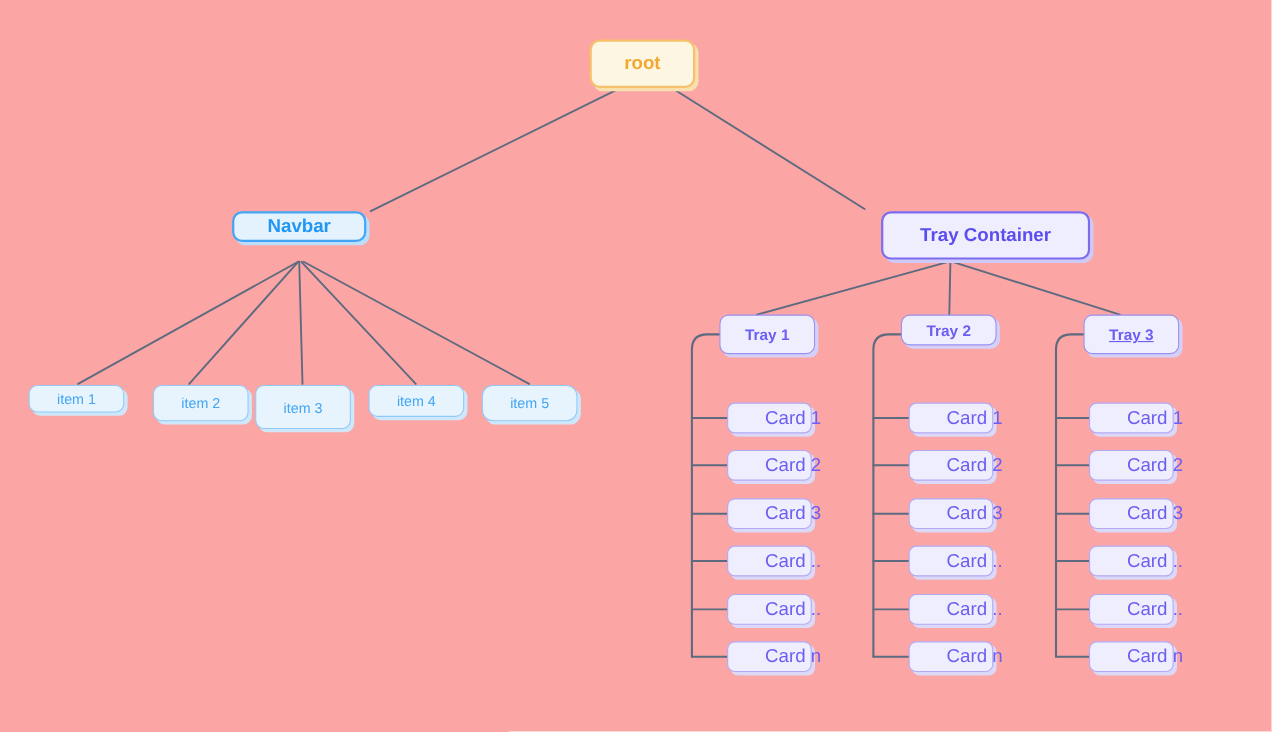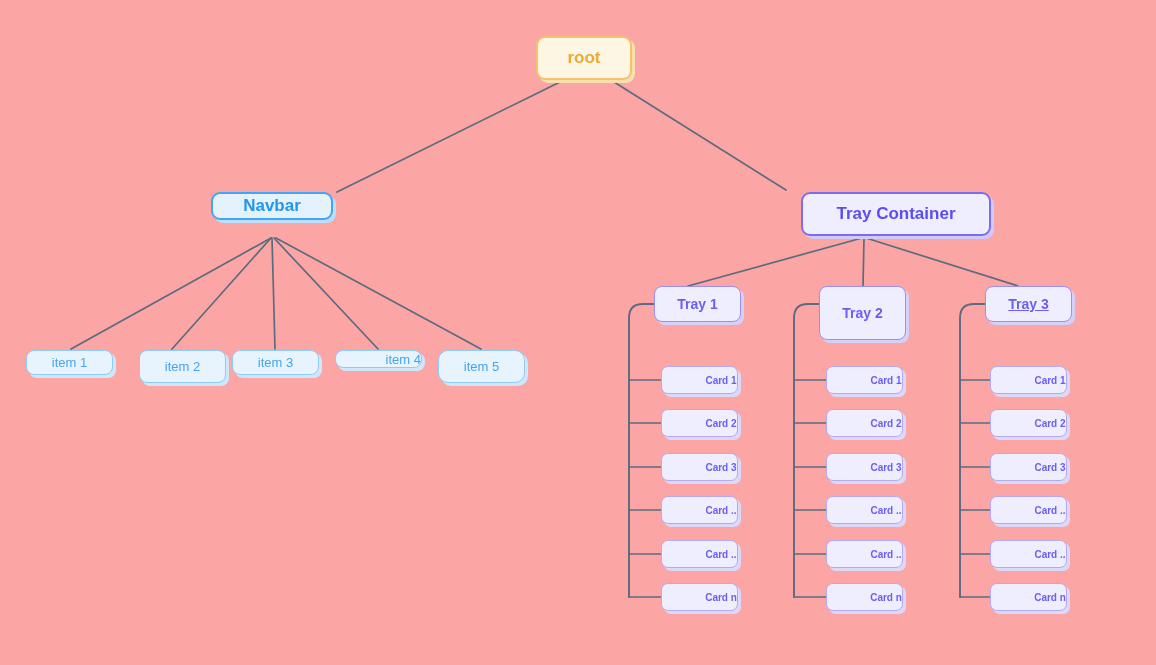--- a/index.html
+++ b/index.html
@@ -91,22 +91,22 @@
     font-weight: 600;
     box-shadow: 3px 3px 0 0 #d5d0f7;
   }
   
   .node.card {
     background: #eeeeff;
     border-color: #b3aaf5;
     border-width: 1.5px;
     border-radius: 7px;
     color: #6c5ef2;
-    font-size: 10px;
-    font-weight: 700;
+    font-size: 17px;
+    font-weight: 400;
     box-shadow: 3px 3px 0 0 #dcd8f8;
     padding-left: 43px;
   }
 </style>
 </head>
 <body>
 
 <div id="canvas">
   <svg id="edge-layer" width="1156" height="665" viewBox="0 0 1156 665" xmlns="http://www.w3.org/2000/svg">
       <line x1="560" y1="82" x2="337" y2="192" stroke="#5c6b7f" stroke-width="1.7" stroke-linecap="round"></line>
@@ -149,24 +149,24 @@
     </div>
     <div class="node tray-container" style="left: 769px; top: 192px; width: 190px; height: 44px; margin-left: 32px;">
       <span>Tray Container</span>
     </div>
     <div class="node item" style="left: 26px; top: 350px; width: 87px; height: 25px;">
       <span>item 1</span>
     </div>
     <div class="node item" style="left: 139px; top: 350px; width: 87px; height: 33px;">
       <span>item 2</span>
     </div>
-    <div class="node item" style="left: 232px; top: 350px; width: 87px; height: 25px;">
+    <div class="node item" style="left: 232px; top: 350px; width: 87px; height: 40px;">
       <span>item 3</span>
     </div>
-    <div class="node item" style="left: 335px; top: 350px; width: 87px; height: 18px; justify-content: flex-end;">
+    <div class="node item" style="left: 335px; top: 350px; width: 87px; height: 29px;">
       <span>item 4</span>
     </div>
     <div class="node item" style="left: 438px; top: 350px; width: 87px; height: 33px; border-radius: 10px;">
       <span>item 5</span>
     </div>
     <div class="node tray" style="left: 654px; top: 286px; width: 87px; height: 36px;">
       <span>Tray 1</span>
     </div>
     <div class="node card" style="left: 661px; top: 366px; width: 77px; height: 28px;">
       <span>Card 1</span>
@@ -179,21 +179,21 @@
     </div>
     <div class="node card" style="left: 661px; top: 496px; width: 77px; height: 28px;">
       <span>Card ..</span>
     </div>
     <div class="node card" style="left: 661px; top: 540px; width: 77px; height: 28px;">
       <span>Card ..</span>
     </div>
     <div class="node card" style="left: 661px; top: 583px; width: 77px; height: 28px;">
       <span>Card n</span>
     </div>
-    <div class="node tray" style="left: 819px; top: 286px; width: 87px; height: 54px;">
+    <div class="node tray" style="left: 819px; top: 286px; width: 87px; height: 28px;">
       <span>Tray 2</span>
     </div>
     <div class="node card" style="left: 826px; top: 366px; width: 77px; height: 28px;">
       <span>Card 1</span>
     </div>
     <div class="node card" style="left: 826px; top: 409px; width: 77px; height: 28px;">
       <span>Card 2</span>
     </div>
     <div class="node card" style="left: 826px; top: 453px; width: 77px; height: 28px;">
       <span>Card 3</span>

